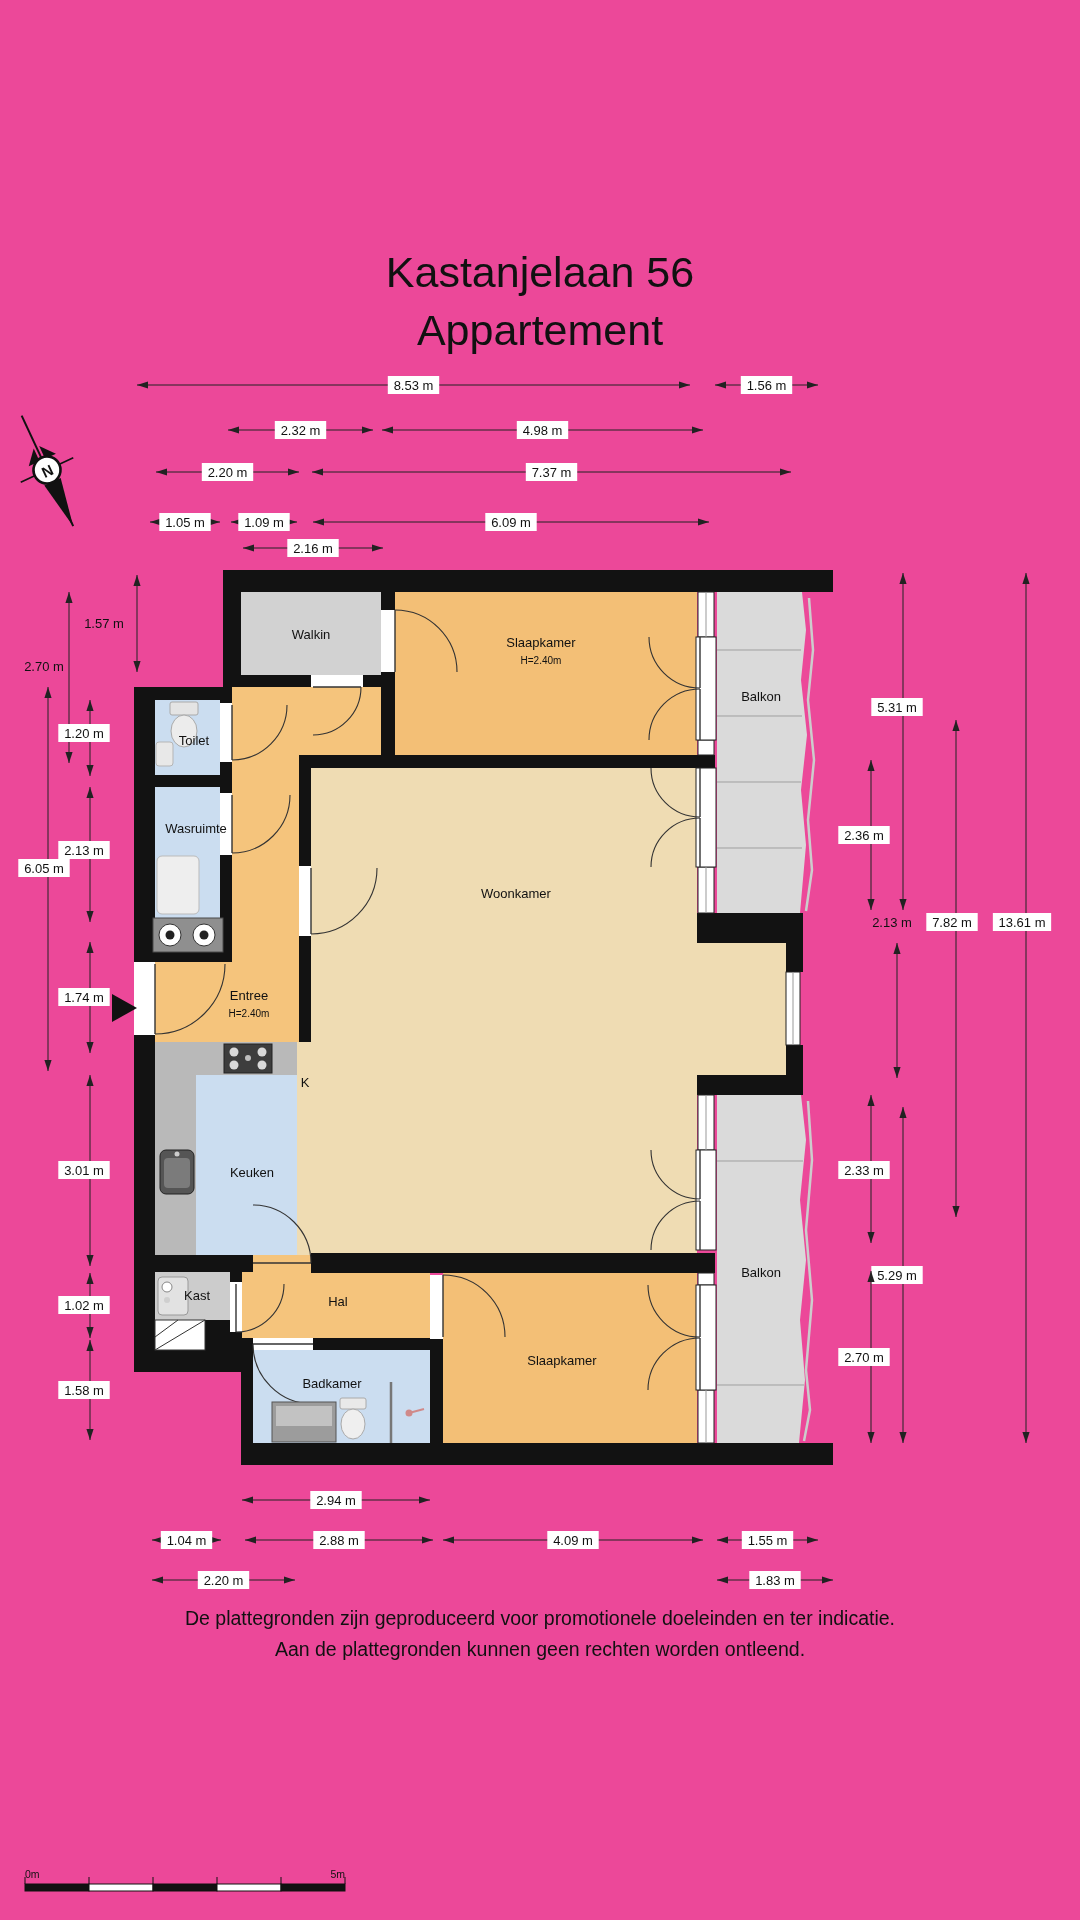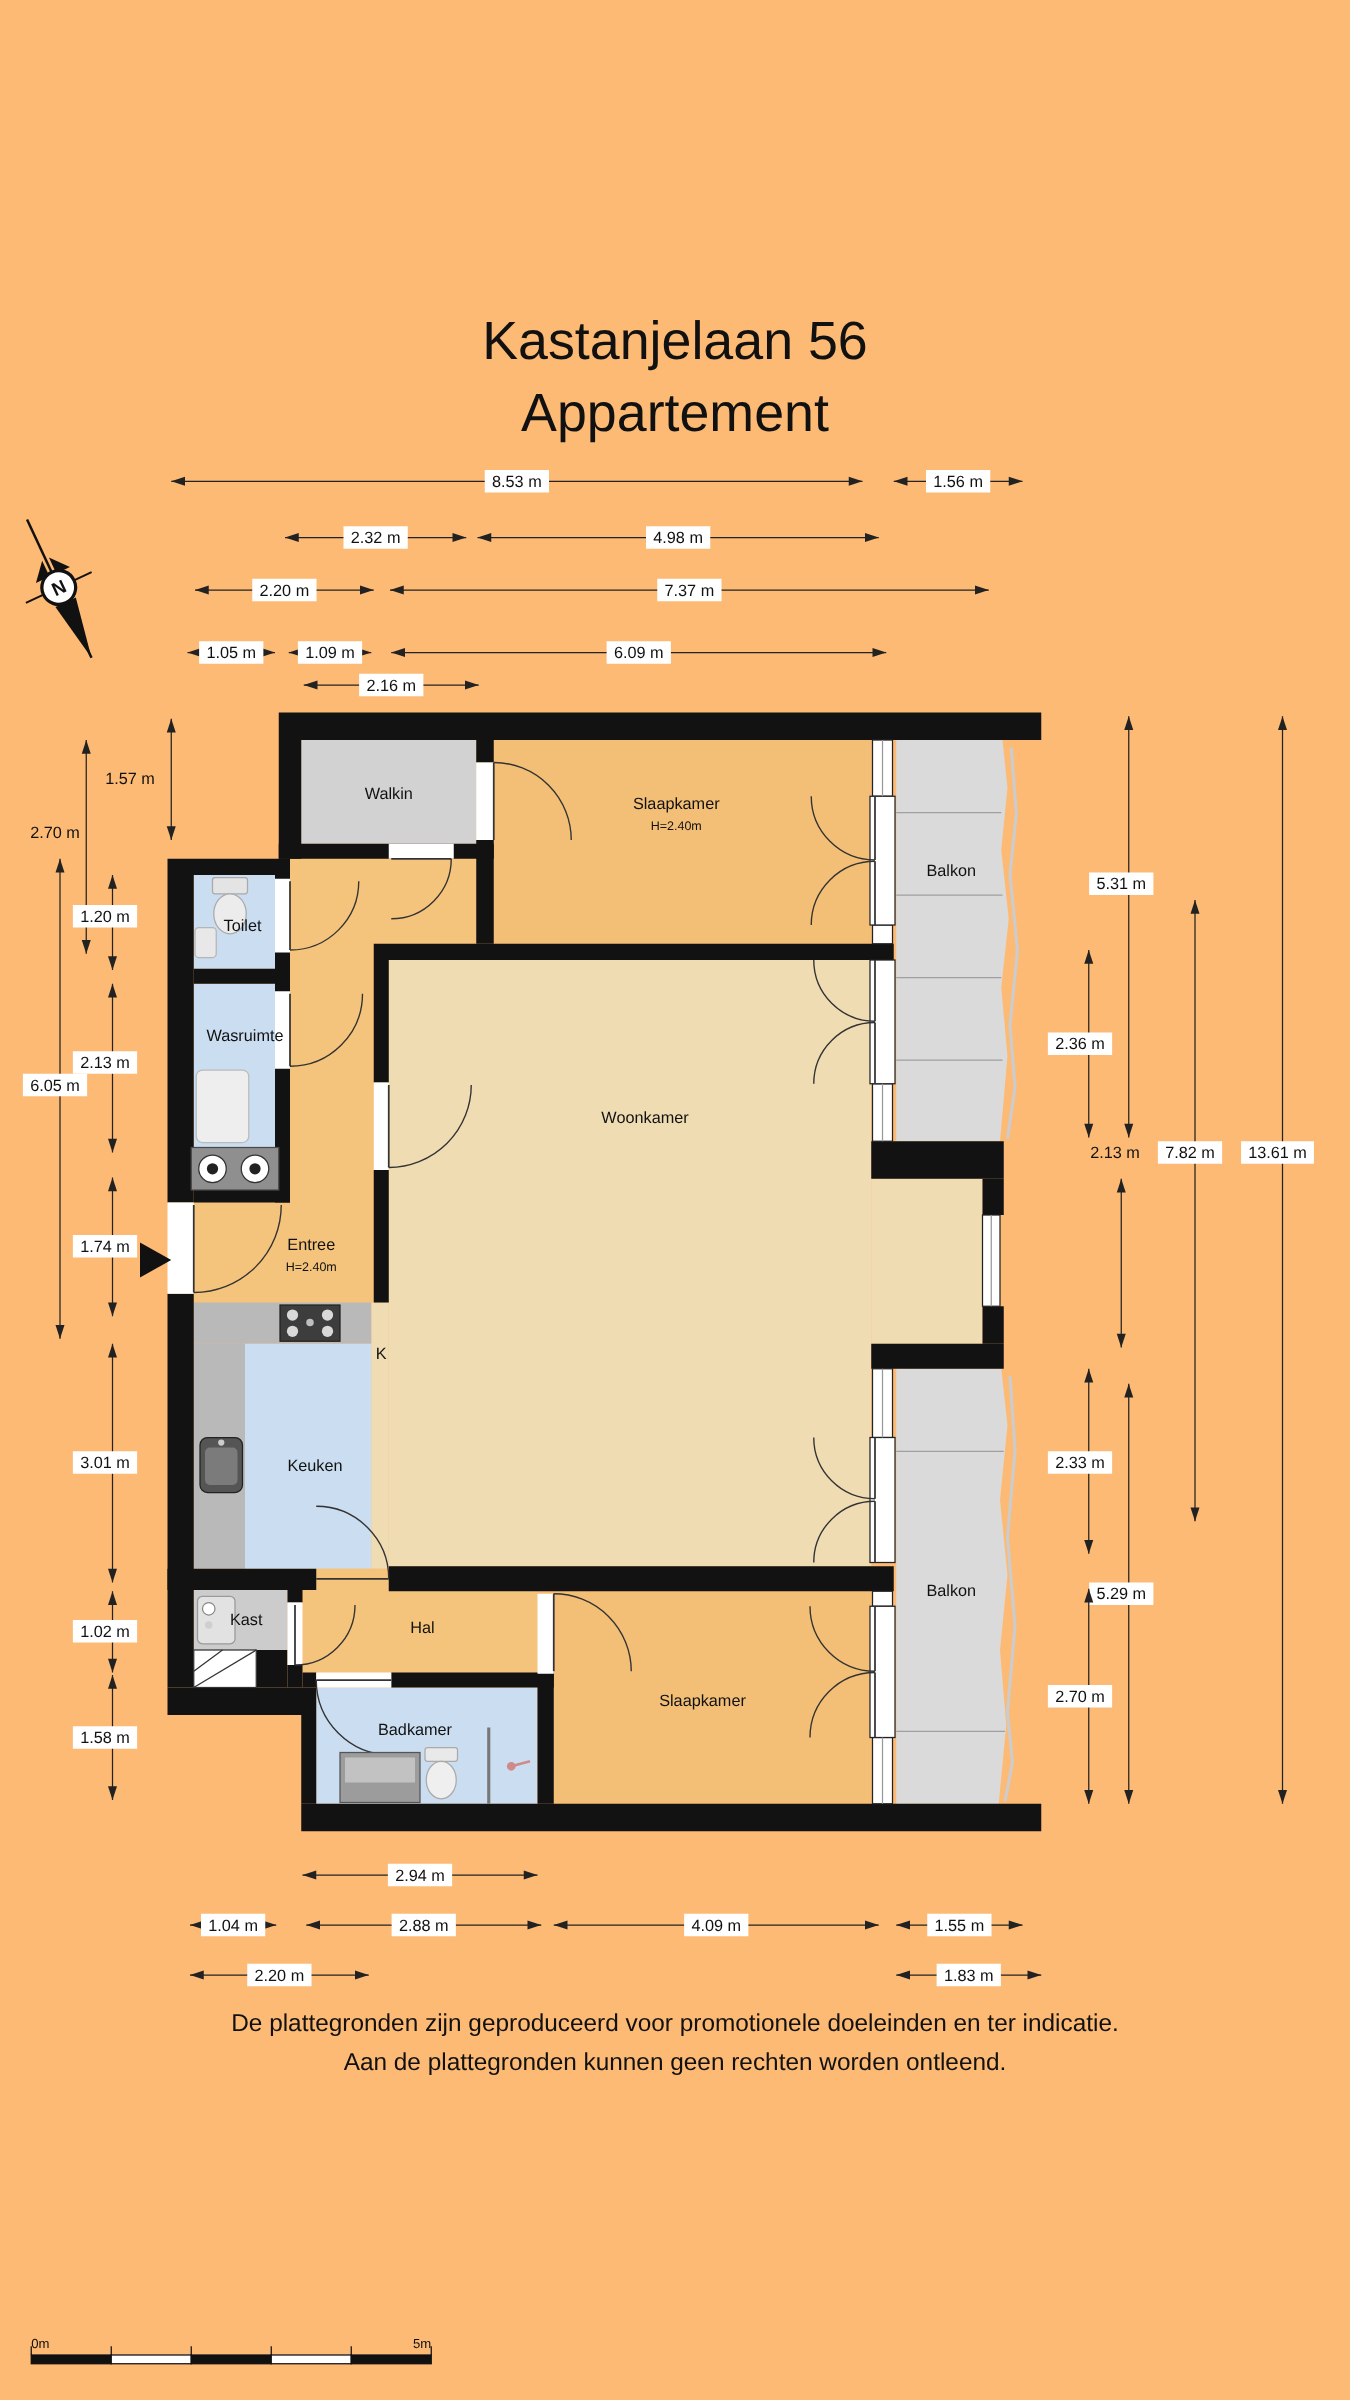--- a/index.html
+++ b/index.html
@@ -1,17 +1,17 @@
 <!DOCTYPE html>
 <html><head>
 <meta charset="utf-8">
 <style>
   html,body{margin:0;padding:0;background:#ffffff;}
   body{font-family:"Liberation Sans", sans-serif;}
-  #stage{width:1080px;height:1920px;position:relative;background:#fdba74;}
+  #stage{width:1080px;height:1920px;position:relative;background:#ec4899;}
   svg{display:block;}
   text{fill:#111;font-family:"Liberation Sans", sans-serif;}
   .title-line{font-size:43px;}
   .room-label{font-size:13px;}
   .room-sub{font-size:10px;}
   .dim-label{font-size:13px;}
   .disclaimer{font-size:19.5px;}
   .sb-label{font-size:10.5px;}
 </style>
 </head>

